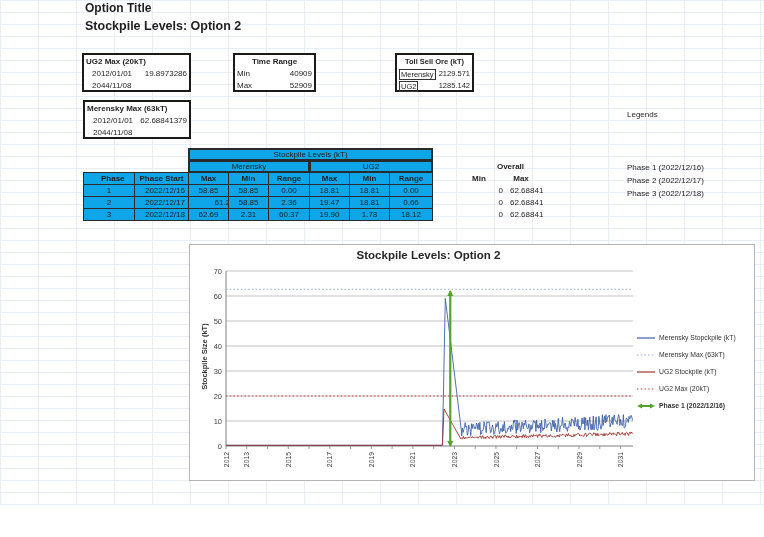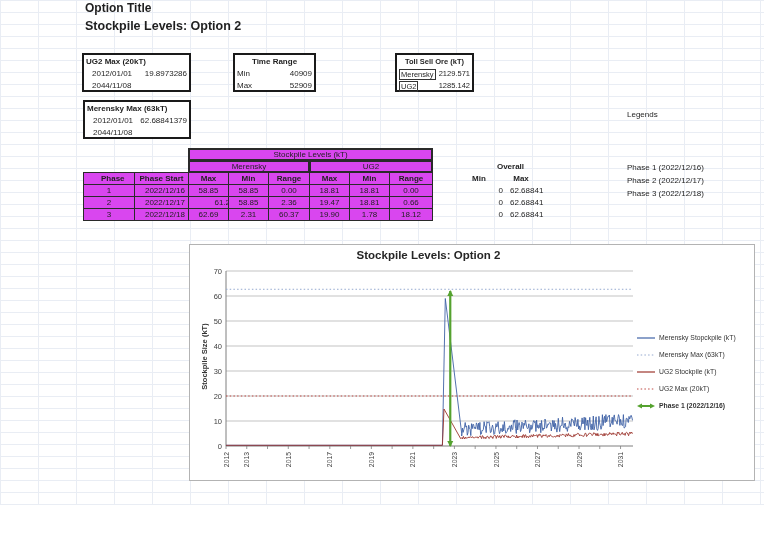--- a/index.html
+++ b/index.html
@@ -13,21 +13,21 @@
   .t1{font-weight:bold;font-size:12px;}
   .t2{font-weight:bold;font-size:12.5px;}
   .box{position:absolute;box-sizing:border-box;border:2px solid #1a1a1a;background:#fff;
        font-size:8px;line-height:12px;padding:1px 2px 0 2px;}
   .box .hdr{font-weight:bold;white-space:nowrap;}
   .box .row{display:flex;white-space:nowrap;}
   .box .lbl{padding-left:6px;}
   .box .lbl0{padding-left:0;}
   .box .val{margin-left:auto;}
   .cellsel{border:1px solid #333;padding:0 1px;line-height:9px;margin-top:1px;}
-  .tc{position:absolute;box-sizing:border-box;border:1px solid #2a2a2a;background:#d946ef;
+  .tc{position:absolute;box-sizing:border-box;border:1px solid #2a2a2a;background:#0ea5e9;
       font-size:8px;height:13px;display:flex;align-items:center;justify-content:center;
       white-space:nowrap;}
   .tc.b2{border-width:2px;}
   .tc.bold{font-weight:bold;}
   .tc.right{justify-content:flex-end;padding-right:3px;}
   .free{position:absolute;font-size:8px;white-space:nowrap;}
   .free.bold{font-weight:bold;}
   #chart-box{position:absolute;left:189px;top:244px;width:566px;height:237px;
              background:#fff;border:1px solid #b3b3b3;box-sizing:border-box;}
   #chart-title{position:absolute;left:225px;top:249px;width:407px;text-align:center;

